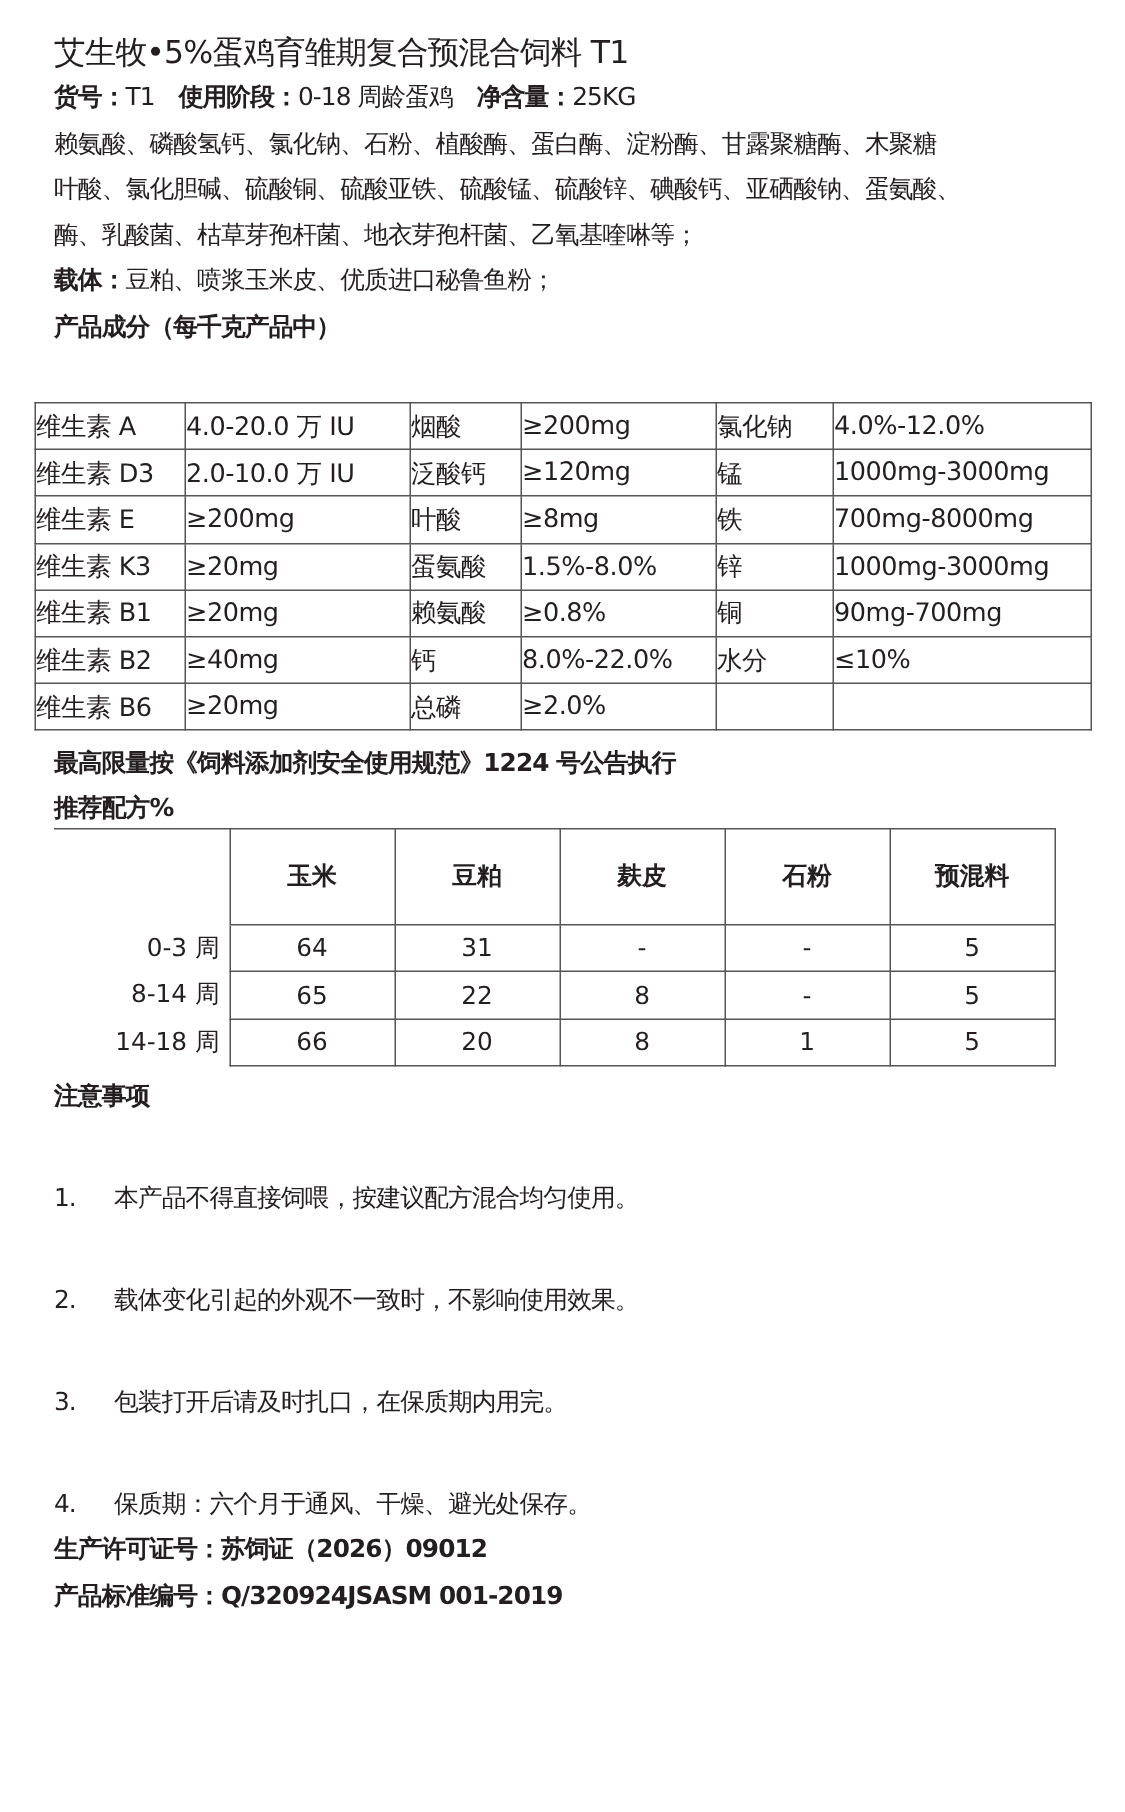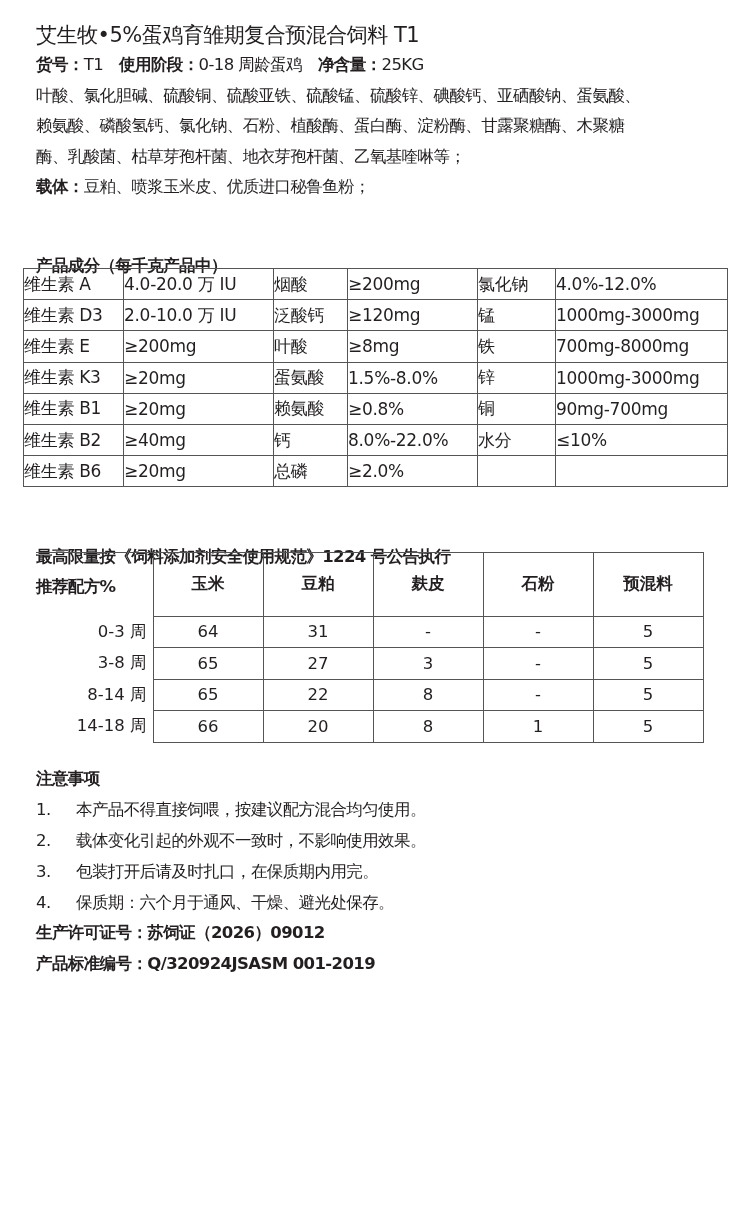--- a/index.html
+++ b/index.html
@@ -12,21 +12,21 @@
     .title {
       font-size: 21px; font-weight: normal; line-height: 30px; height: 30px;
       white-space: nowrap; letter-spacing: -0.5px;
     }
     .line {
       font-size: 16.5px; line-height: 30.5px; white-space: nowrap;
       letter-spacing: -0.6px;
     }
     .b { font-weight: bold; }
     .gap { display: inline-block; width: 16px; }
-    .section-head { font-size: 16.5px; font-weight: bold; line-height: 30px; letter-spacing: -0.6px; margin-top: 48px; }
+    .section-head { font-size: 16.5px; font-weight: bold; line-height: 30px; letter-spacing: -0.6px; }
 
     table.comp {
       position: absolute; left: 23px; top: 268px;
       border-collapse: collapse; table-layout: fixed;
       font-size: 17px;
     }
     table.comp td {
       border: 1.3px solid #555;
       height: 30.2px; padding: 0; vertical-align: middle;
       white-space: nowrap; letter-spacing: -0.3px;
@@ -47,36 +47,36 @@
     table.rec td.cell { border: 1.3px solid #555; }
     table.rec th {
       height: 30.5px; padding: 16px; border: 1.3px solid #555; font-weight: bold;
       font-size: 16.5px;
     }
     table.rec th.blank { border: none; border-right: 1.3px solid #555; }
     table.rec tr.hdr th { border-top: 1.3px solid #555; }
     table.rec th.h { text-align: center; }
 
     .notes { position: absolute; left: 36px; top: 716px; width: 690px; }
-    .note-item { font-size: 16.5px; line-height: 31px; white-space: nowrap; letter-spacing: -0.6px; }
+    .note-item { font-size: 16.5px; line-height: 31px; white-space: nowrap; letter-spacing: -0.6px; margin-top: 37px; }
     .note-num { display: inline-block; width: 40px; }
   </style>
 </head>
 <body>
 
 <div class="page">
   <div class="title">艾生牧•5%蛋鸡育雏期复合预混合饲料 T1</div>
 
   <div class="line">
     <span class="b">货号：</span><span>T1</span><span class="gap"></span><span class="b">使用阶段：</span><span>0-18 周龄蛋鸡</span><span class="gap"></span><span class="b">净含量：</span><span>25KG</span>
   </div>
 
   <div>
+    <div class="line">赖氨酸、磷酸氢钙、氯化钠、石粉、植酸酶、蛋白酶、淀粉酶、甘露聚糖酶、木聚糖</div>
     <div class="line">叶酸、氯化胆碱、硫酸铜、硫酸亚铁、硫酸锰、硫酸锌、碘酸钙、亚硒酸钠、蛋氨酸、</div>
-    <div class="line">赖氨酸、磷酸氢钙、氯化钠、石粉、植酸酶、蛋白酶、淀粉酶、甘露聚糖酶、木聚糖</div>
     <div class="line">酶、乳酸菌、枯草芽孢杆菌、地衣芽孢杆菌、乙氧基喹啉等；</div>
   </div>
 
   <div class="line">
     <span class="b">载体：</span><span>豆粕、喷浆玉米皮、优质进口秘鲁鱼粉；</span>
   </div>
 
   <div class="section-head">产品成分（每千克产品中）</div>
 </div>
 
@@ -174,28 +174,20 @@
   <tbody id="rec-body">
       <tr>
         <td class="stage">0-3 周</td>
         <td class="cell">64</td>
         <td class="cell">31</td>
         <td class="cell">-</td>
         <td class="cell">-</td>
         <td class="cell">5</td>
       </tr>
       <tr>
-        <td class="stage">3-8 周</td>
-        <td class="cell">65</td>
-        <td class="cell">27</td>
-        <td class="cell">3</td>
-        <td class="cell">-</td>
-        <td class="cell">5</td>
-      </tr>
-      <tr>
         <td class="stage">8-14 周</td>
         <td class="cell">65</td>
         <td class="cell">22</td>
         <td class="cell">8</td>
         <td class="cell">-</td>
         <td class="cell">5</td>
       </tr>
       <tr>
         <td class="stage">14-18 周</td>
         <td class="cell">66</td>

